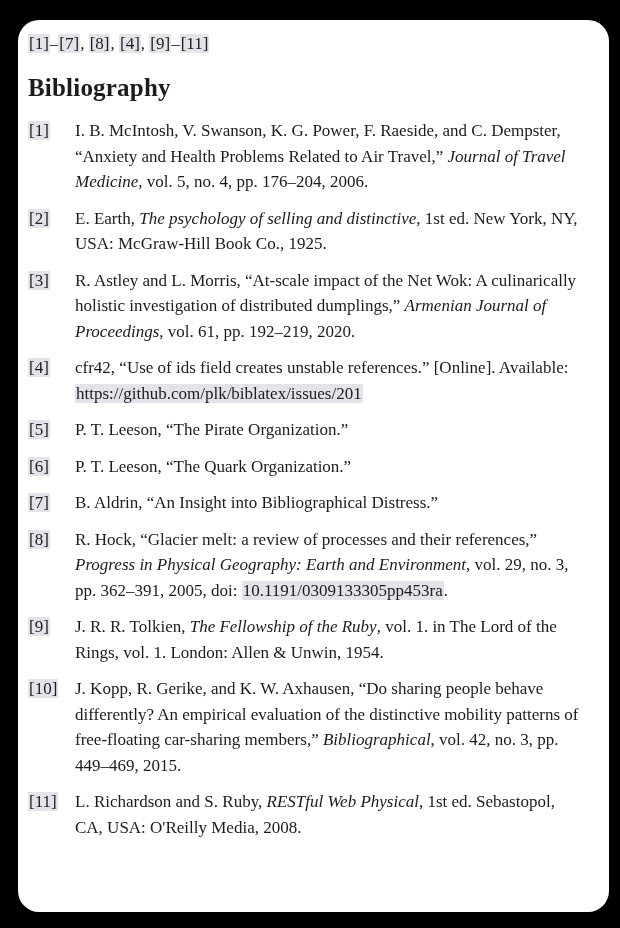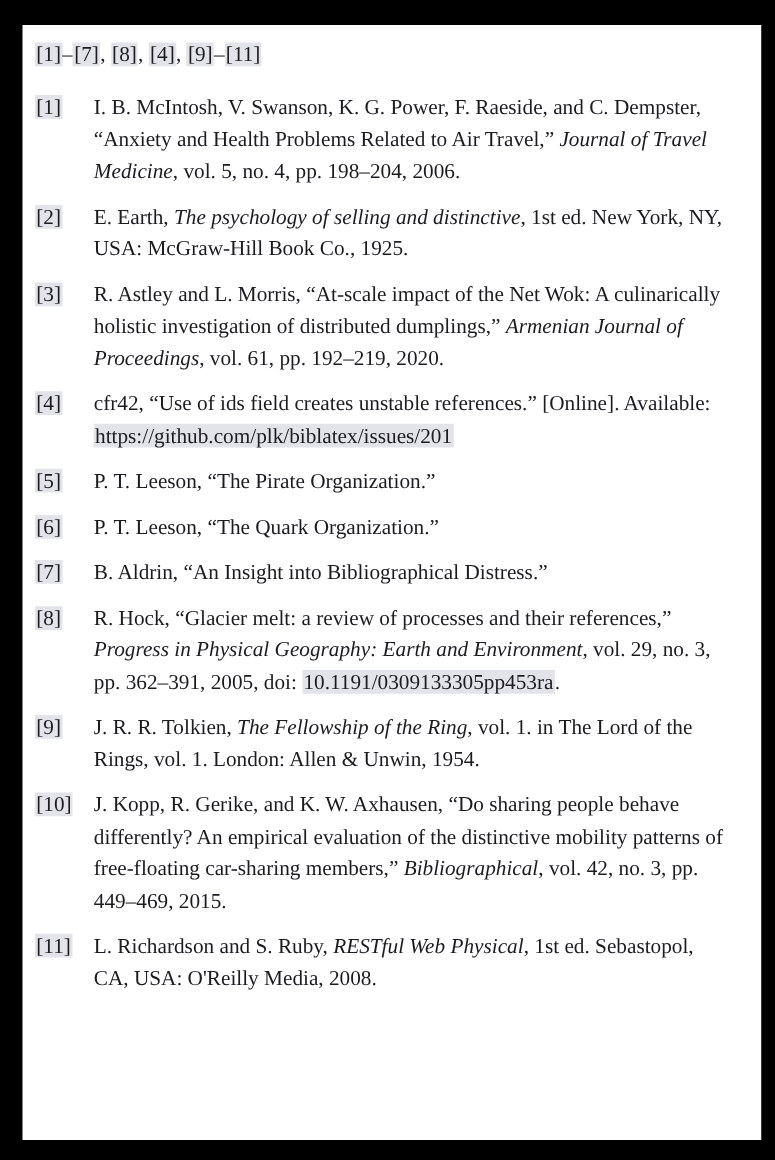--- a/index.html
+++ b/index.html
@@ -18,20 +18,21 @@
     position: absolute;
     top: 20px;
     left: 18px;
     right: 11px;
     bottom: 16px;
     background: var(--paper, #ffffff);
     color: var(--ink, #1b1b20);
     padding: 12px 28px 0 10px;
     box-sizing: border-box;
     overflow: hidden;
+    border-radius: 21px;
   }
   .citeline {
     font-size: 17px;
     line-height: 24px;
     margin: 0 0 17px 0;
     white-space: nowrap;
   }
   .heading {
     font-size: 25px;
     line-height: 30px;
@@ -61,24 +62,25 @@
   }
   .refbody {
     flex: 1 1 auto;
   }
 </style>
 </head>
 <body style="background: rgb(0, 0, 0);">
 
 <div class="paper">
   <p class="citeline" id="citation-line"><span class="hl">[1]</span><span>–</span><span class="hl">[7]</span><span>, </span><span class="hl">[8]</span><span>, </span><span class="hl">[4]</span><span>, </span><span class="hl">[9]</span><span>–</span><span class="hl">[11]</span></p>
+  <h1 class="heading">Bibliography</h1>
   <div class="reflist" id="ref-list">
       <div class="ref">
         <span class="lblcol"><span class="hl">[1]</span></span>
-        <span class="refbody"><span>I. B. McIntosh, V. Swanson, K. G. Power, F. Raeside, and C. Dempster, “Anxiety and Health Problems Related to Air Travel,” </span><span class="it">Journal of Travel Medicine</span><span>, vol. 5, no. 4, pp. 198–204, 2006.</span></span>
+        <span class="refbody"><span>I. B. McIntosh, V. Swanson, K. G. Power, F. Raeside, and C. Dempster, “Anxiety and Health Problems Related to Air Travel,” </span><span class="it">Journal of Travel Medicine</span><span>, vol. 5, no. 4, pp. 176–204, 2006.</span></span>
       </div>
       <div class="ref">
         <span class="lblcol"><span class="hl">[2]</span></span>
         <span class="refbody"><span>E. Earth, </span><span class="it">The psychology of selling and distinctive</span><span>, 1st ed. New York, NY, USA: McGraw-Hill Book Co., 1925.</span></span>
       </div>
       <div class="ref">
         <span class="lblcol"><span class="hl">[3]</span></span>
         <span class="refbody"><span>R. Astley and L. Morris, “At-scale impact of the Net Wok: A culinarically holistic investigation of distributed dumplings,” </span><span class="it">Armenian Journal of Proceedings</span><span>, vol. 61, pp. 192–219, 2020.</span></span>
       </div>
       <div class="ref">
@@ -96,21 +98,21 @@
       <div class="ref">
         <span class="lblcol"><span class="hl">[7]</span></span>
         <span class="refbody"><span>B. Aldrin, “An Insight into Bibliographical Distress.”</span></span>
       </div>
       <div class="ref">
         <span class="lblcol"><span class="hl">[8]</span></span>
         <span class="refbody"><span>R. Hock, “Glacier melt: a review of processes and their references,” </span><span class="it">Progress in Physical Geography: Earth and Environment</span><span>, vol. 29, no. 3, pp. 362–391, 2005, doi: </span><span class="hl">10.1191/0309133305pp453ra</span><span>.</span></span>
       </div>
       <div class="ref">
         <span class="lblcol"><span class="hl">[9]</span></span>
-        <span class="refbody"><span>J. R. R. Tolkien, </span><span class="it">The Fellowship of the Ring</span><span>, vol. 1. in The Lord of the Rings, vol. 1. London: Allen &amp; Unwin, 1954.</span></span>
+        <span class="refbody"><span>J. R. R. Tolkien, </span><span class="it">The Fellowship of the Ruby</span><span>, vol. 1. in The Lord of the Rings, vol. 1. London: Allen &amp; Unwin, 1954.</span></span>
       </div>
       <div class="ref">
         <span class="lblcol"><span class="hl">[10]</span></span>
         <span class="refbody"><span>J. Kopp, R. Gerike, and K. W. Axhausen, “Do sharing people behave differently? An empirical evaluation of the distinctive mobility patterns of free-floating car-sharing members,” </span><span class="it">Bibliographical</span><span>, vol. 42, no. 3, pp. 449–469, 2015.</span></span>
       </div>
       <div class="ref">
         <span class="lblcol"><span class="hl">[11]</span></span>
         <span class="refbody"><span>L. Richardson and S. Ruby, </span><span class="it">RESTful Web Physical</span><span>, 1st ed. Sebastopol, CA, USA: O'Reilly Media, 2008.</span></span>
       </div>
     </div>

